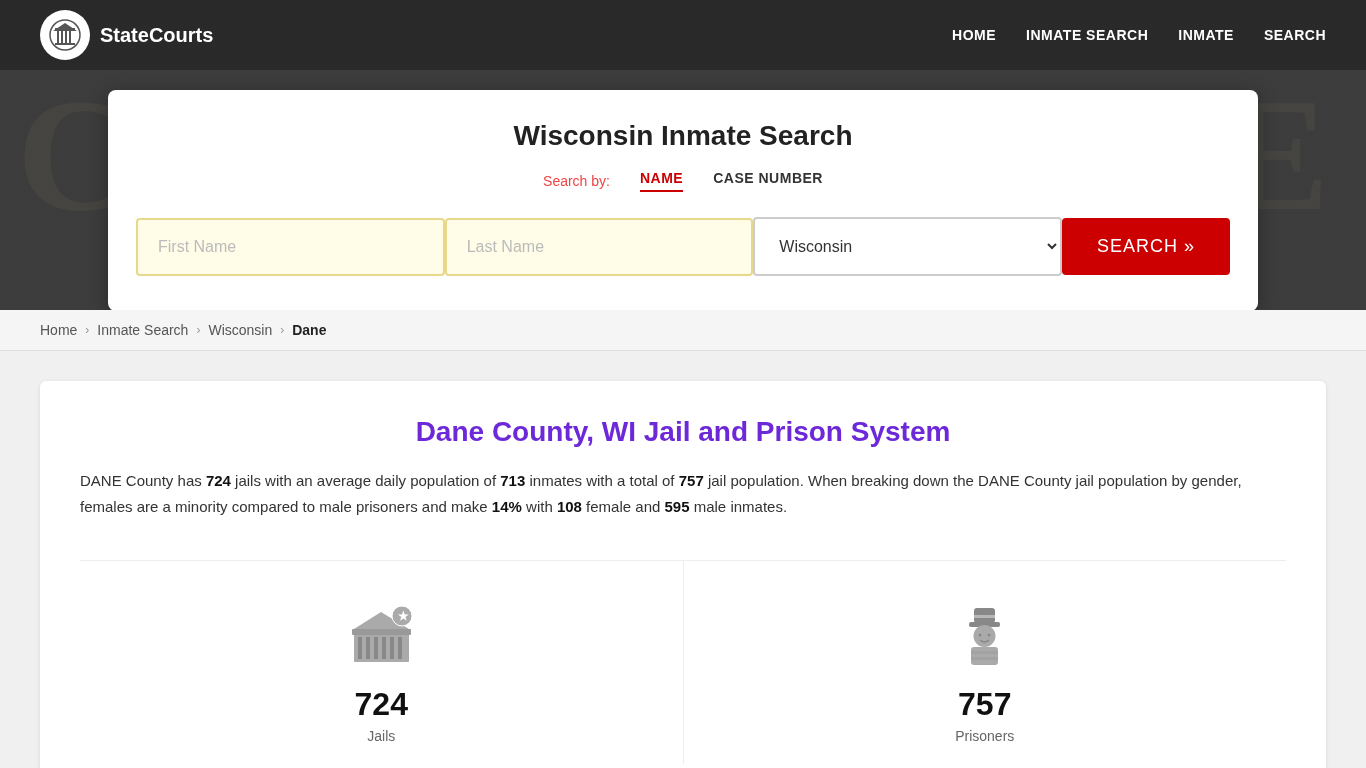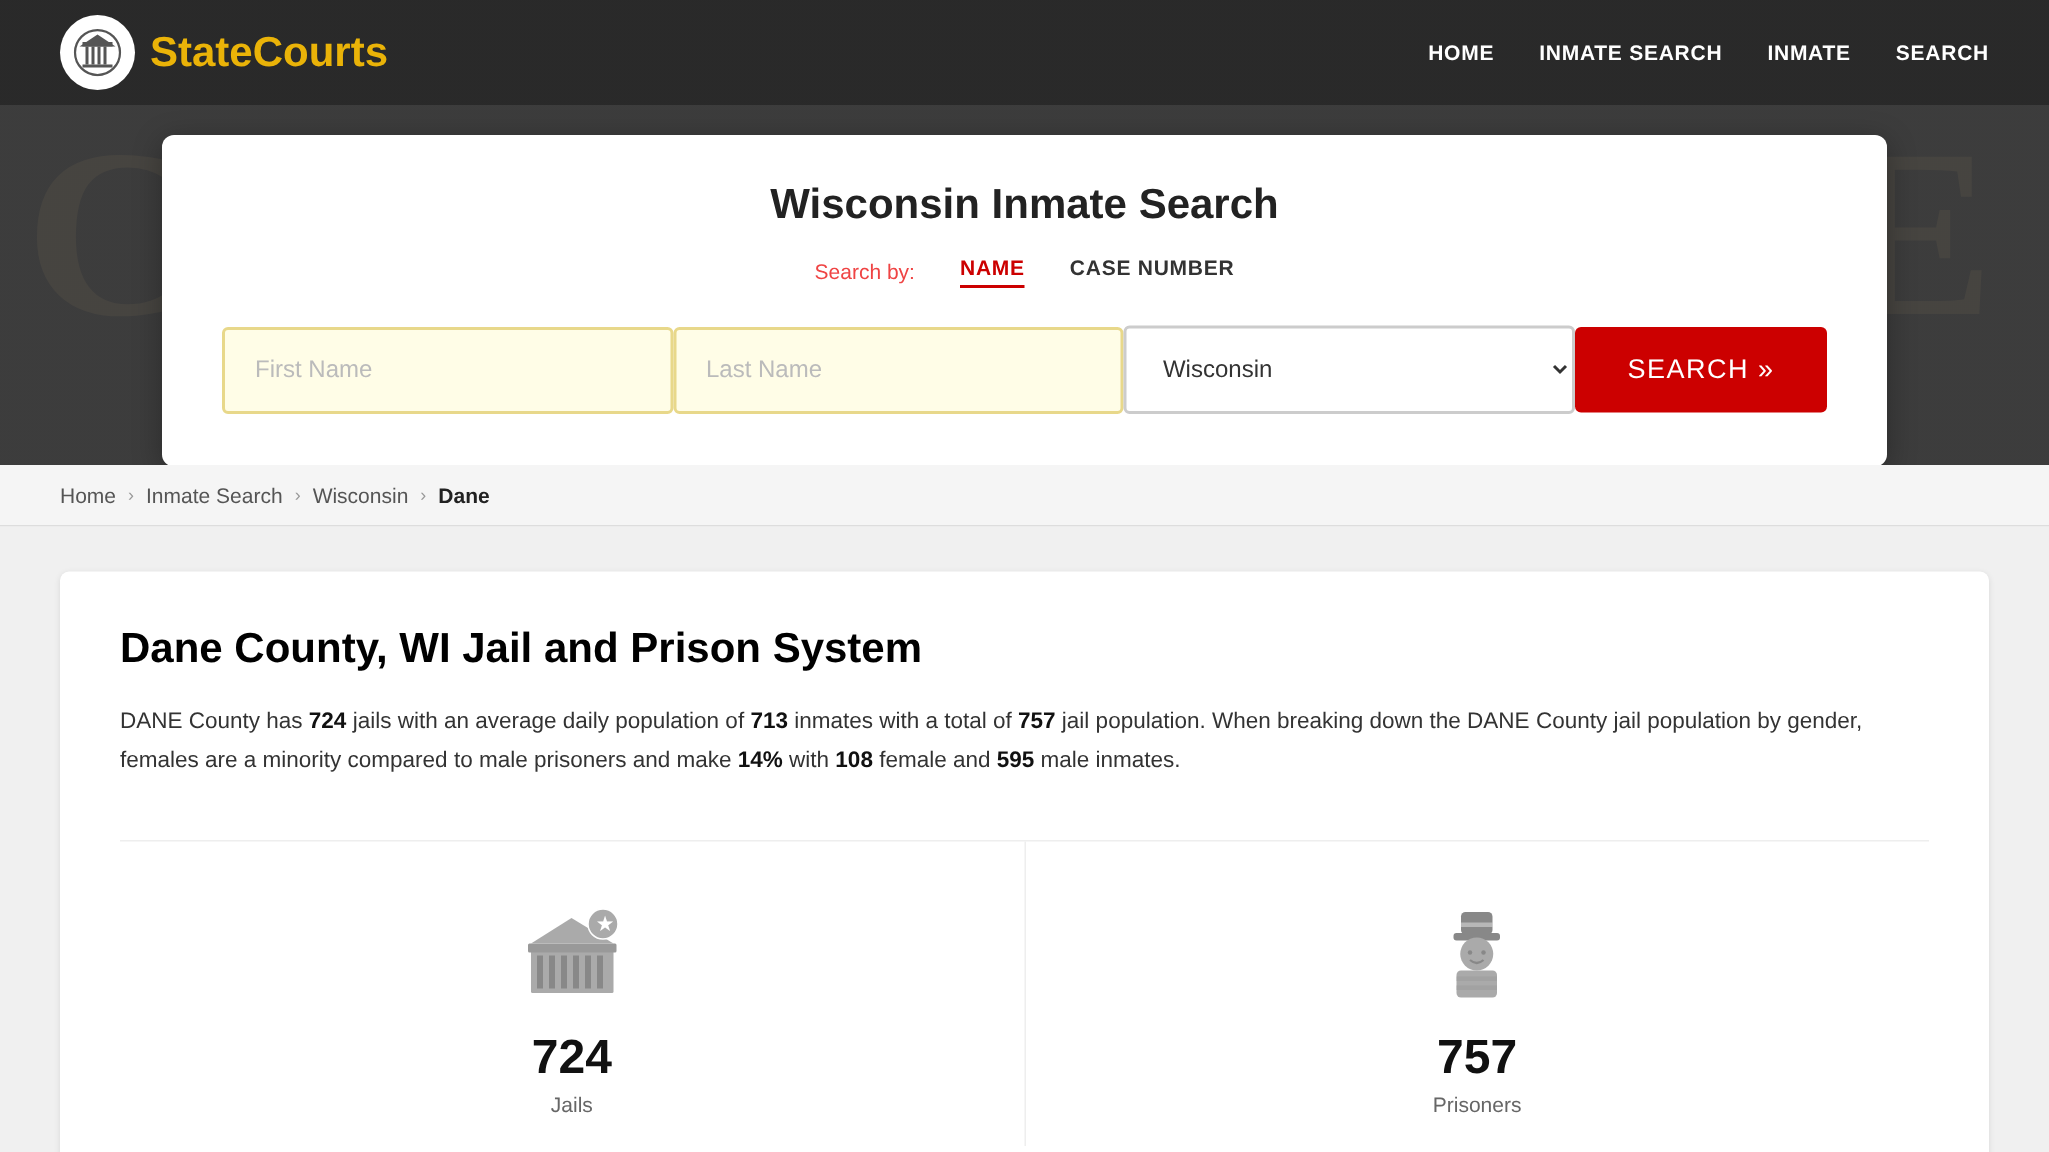--- a/index.html
+++ b/index.html
@@ -57,23 +57,23 @@
       width: 50px;
       height: 50px;
       border-radius: 50%;
       background: white;
       display: flex;
       align-items: center;
       justify-content: center;
       font-size: 24px;
     }
     .logo-text {
-      font-size: 28px;
-      font-weight: bold;
-      color: #eab308;
+      font-size: 20px;
+      font-weight: bold;
+      color: #ffffff;
     }
     .nav-links {
       display: flex;
       gap: 30px;
       align-items: center;
     }
     .nav-link {
       color: white;
       text-decoration: none;
       font-size: 14px;
@@ -87,21 +87,21 @@
       z-index: 10;
       display: flex;
       justify-content: center;
       align-items: center;
       flex: 1;
       padding: 20px;
     }
     .search-card {
       background: white;
       border-radius: 8px;
-      padding: 30px 40px 35px;
+      padding: 30px 28px 35px;
       width: 1150px;
       max-width: 100%;
       box-shadow: 0 4px 20px rgba(0,0,0,0.3);
     }
     .search-card-title {
       text-align: center;
       font-size: 28px;
       font-weight: bold;
       color: #222;
       margin-bottom: 18px;
@@ -204,22 +204,23 @@
     }
     .content-card {
       background: white;
       border-radius: 6px;
       padding: 35px 40px;
       box-shadow: 0 1px 4px rgba(0,0,0,0.1);
     }
     .county-title {
       font-size: 28px;
       font-weight: bold;
-      color: #000000;
+      color: #6d28d9;
       margin-bottom: 20px;
+      text-align: center;
     }
     .county-description {
       font-size: 15px;
       color: #333;
       line-height: 1.7;
       margin-bottom: 41px;
     }
     .county-description strong {
       font-weight: bold;
       color: #111;

